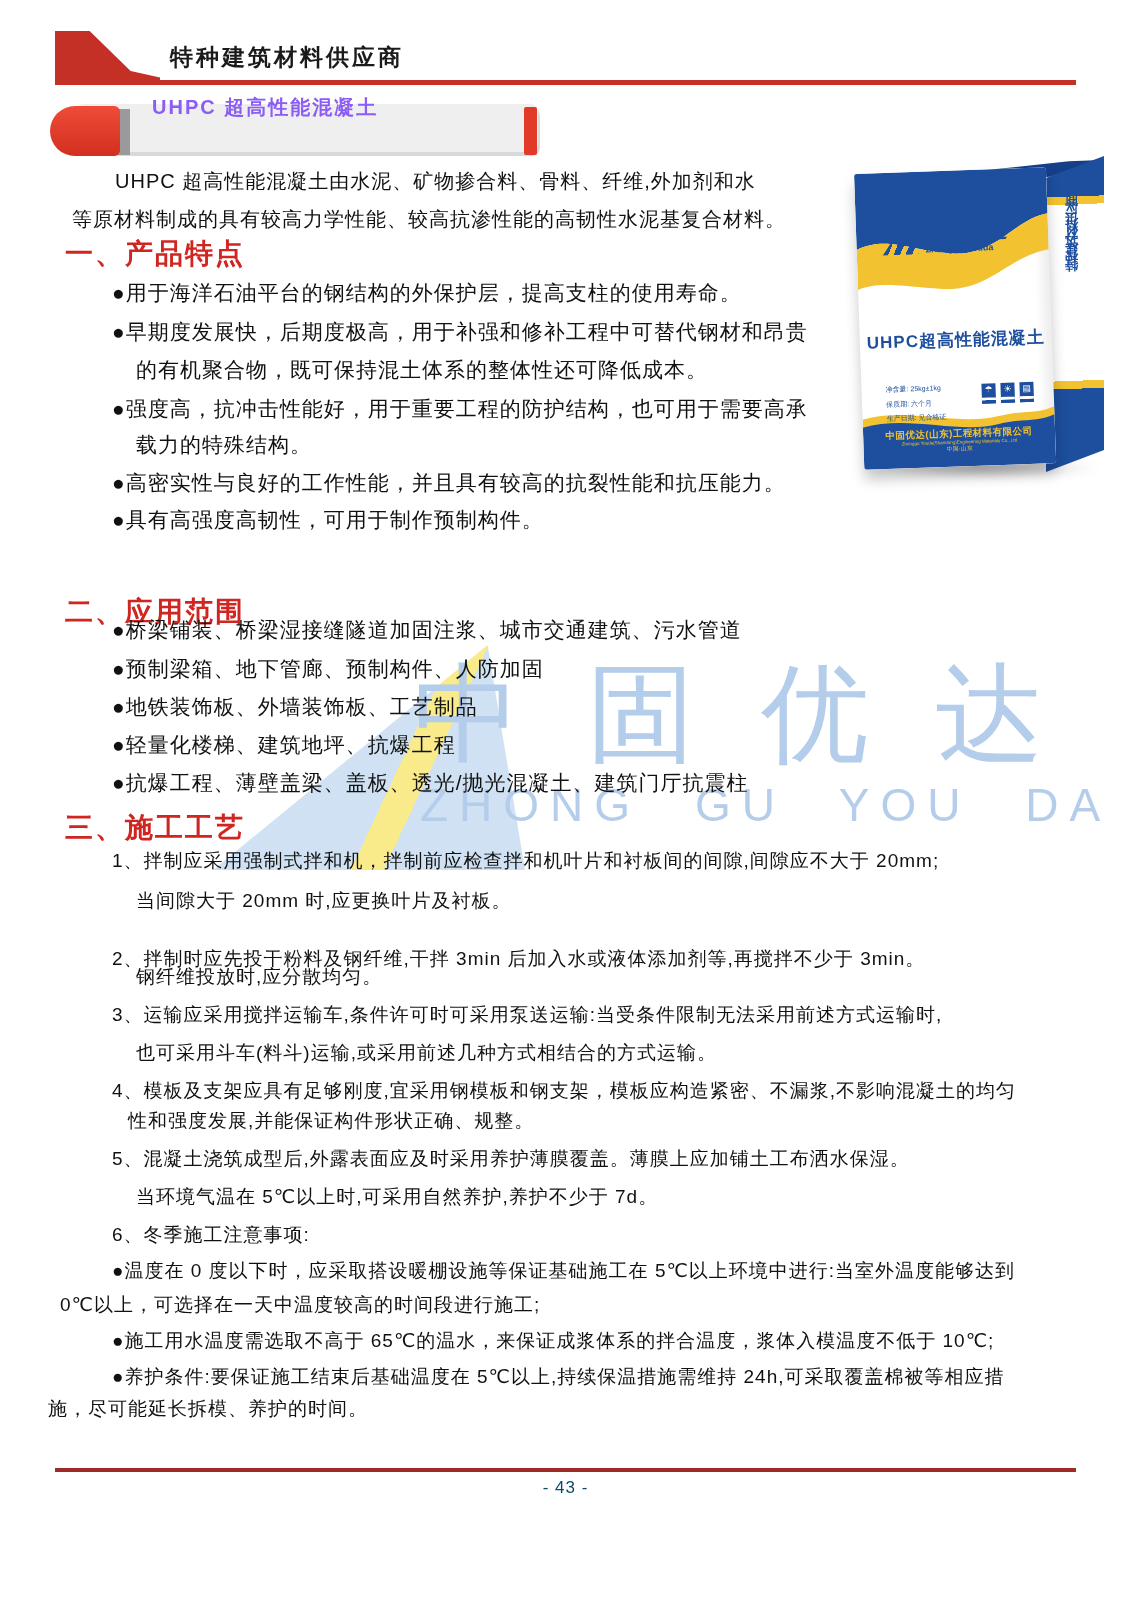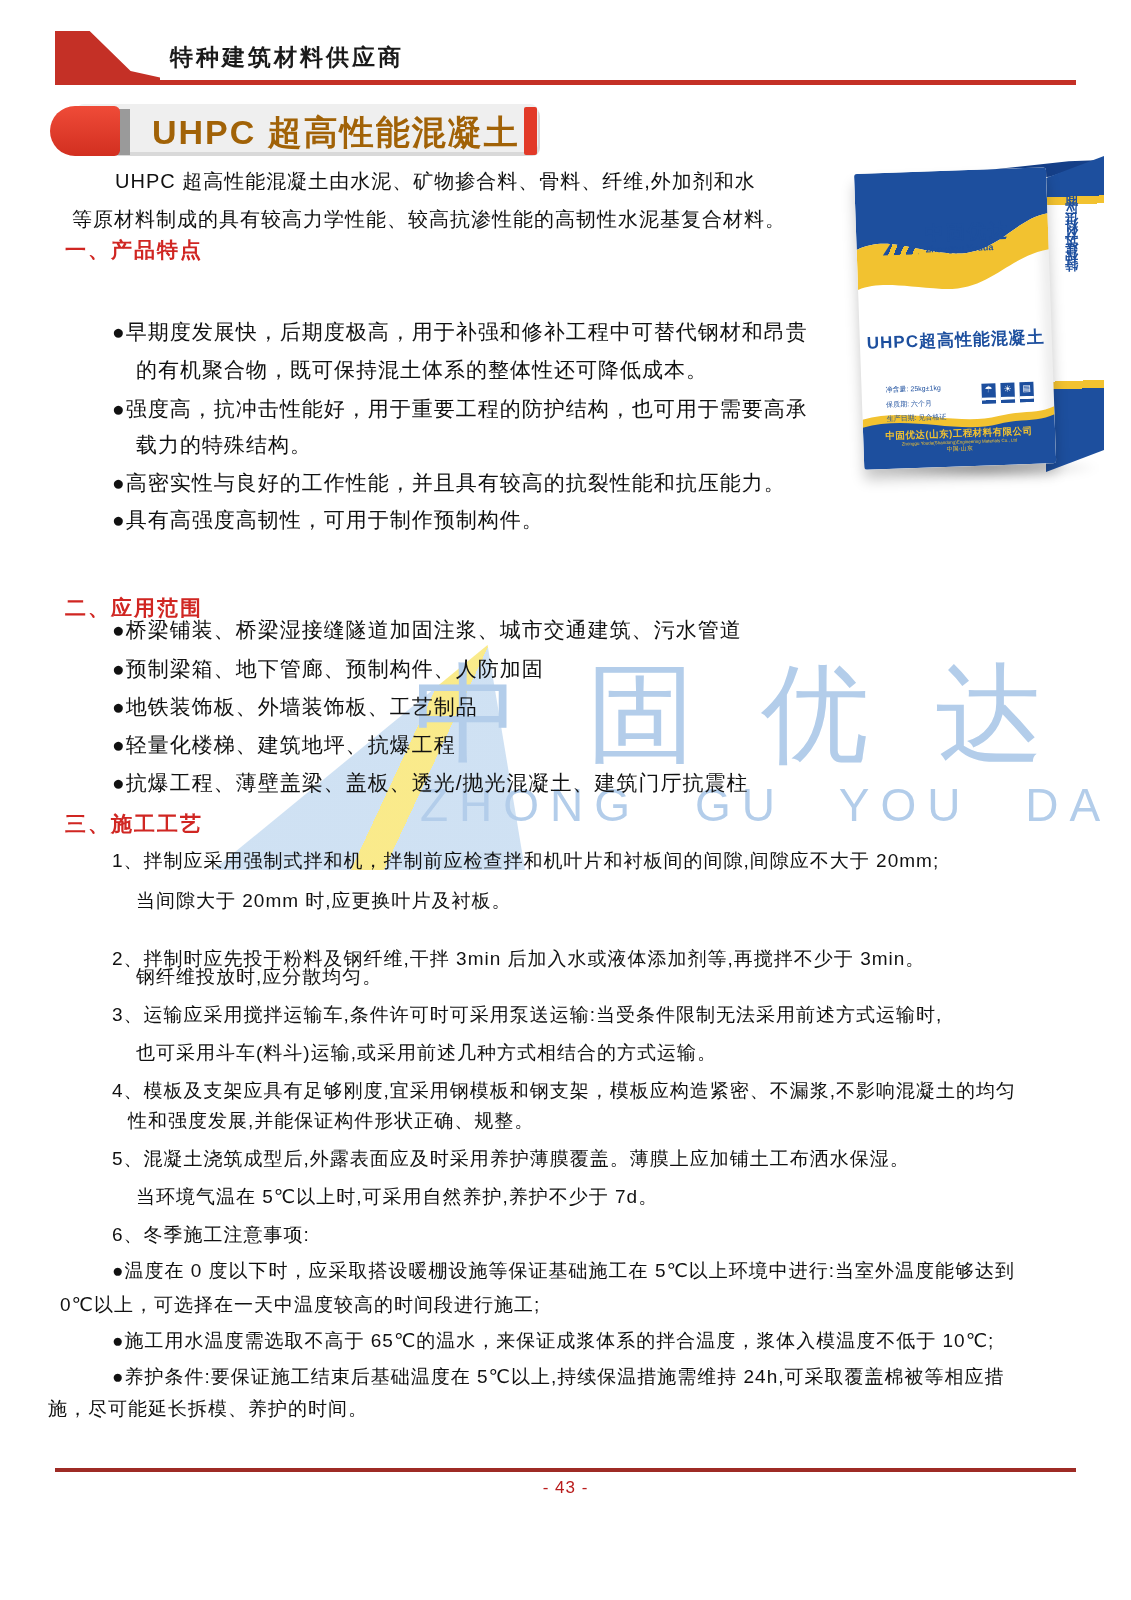--- a/index.html
+++ b/index.html
@@ -3,45 +3,45 @@
 <meta charset="utf-8">
 <style>
   html,body{margin:0;padding:0;background:#ffffff;}
   .page{
     position:relative;width:1131px;height:1600px;background:#ffffff;overflow:hidden;
     font-family:"Liberation Sans","DejaVu Sans",sans-serif;color:#111;
   }
   .t{position:absolute;white-space:nowrap;line-height:1.15;letter-spacing:1px;}
   .s1{font-size:21px;}
   .s3{font-size:19px;}
-  .red-head{font-size:21px;font-weight:bold;color:#d02622;letter-spacing:2px;}
+  .red-head{font-size:28px;font-weight:bold;color:#d02622;letter-spacing:2px;}
   
   .hdr-poly{position:absolute;left:55px;top:31px;width:105px;height:50px;background:#c43026;
     clip-path:polygon(0 0,33% 0,72% 80%,100% 93%,100% 100%,0 100%);}
   .hdr-tagline{left:170px;top:44px;font-size:23px;font-weight:bold;color:#1a1a1a;letter-spacing:3px;}
   .hdr-line{position:absolute;left:55px;top:80px;width:1021px;height:5px;background:#c43026;}
   
   .banner{position:absolute;left:76px;top:104px;width:462px;height:48px;background:#efefef;
     border-radius:8px;box-shadow:2px 4px 0 rgba(0,0,0,0.15);}
   .banner-shadow-tab{position:absolute;left:114px;top:109px;width:16px;height:46px;background:#9a9a9a;}
   .banner-pill{position:absolute;left:50px;top:106px;width:70px;height:50px;
     background:linear-gradient(180deg,#ef4b38,#d22f20);border-radius:26px 6px 6px 26px;}
   .banner-bar{position:absolute;left:524px;top:107px;width:13px;height:48px;background:#e23a28;border-radius:2px;}
-  .banner-title{left:152px;top:113px;font-size:34px;font-weight:bold;color:#a16207;letter-spacing:2px;}
+  .banner-title{left:152px;top:96px;font-size:20px;font-weight:bold;color:#8b5cf6;letter-spacing:2px;}
   
   .intro{font-size:20px;}
   
   .wm-tri{position:absolute;left:213px;top:645px;width:312px;height:225px;opacity:.9;
     background:repeating-linear-gradient(115deg,#cadef2 0 62px,#f9e87e 62px 92px,#cadef2 92px 158px);
     clip-path:polygon(88% 0,100% 100%,0 100%);}
   .wm-cn{left:413px;top:660px;font-size:108px;color:#b3cdea;letter-spacing:66px;line-height:1;}
   .wm-en{left:420px;top:782px;font-size:46px;color:#b3cdea;letter-spacing:11px;word-spacing:30px;line-height:1;}
   
   .ft-line{position:absolute;left:55px;top:1468px;width:1021px;height:4px;background:#9e2b25;}
-  .ft-num{left:0;top:1478px;width:1131px;text-align:center;font-size:17px;color:#b91c1c;white-space:nowrap;}
+  .ft-num{left:0;top:1478px;width:1131px;text-align:center;font-size:17px;color:#0c4a6e;white-space:nowrap;}
   
   .bag{position:absolute;left:842px;top:134px;width:289px;height:344px;z-index:3;}
   .bag-topface{position:absolute;left:22px;top:26px;width:238px;height:32px;background:#153f88;
     clip-path:polygon(0 72%,10% 100%,78% 52%,100% 0,86% 4%);}
   .bag-front{position:absolute;left:12px;top:40px;width:192px;height:296px;background:#ffffff;
     border-radius:3px;transform:rotate(-2deg);transform-origin:top left;
     box-shadow:0 10px 14px rgba(0,0,0,.22), inset -8px 0 10px rgba(0,0,0,.07);overflow:hidden;}
   .bag-front svg{position:absolute;inset:0;}
   .bag-logo{position:absolute;left:26px;top:52px;display:flex;align-items:center;gap:7px;}
   .logo-tri{width:36px;height:30px;background:repeating-linear-gradient(115deg,#1d4f9e 0 6px,rgba(0,0,0,0) 6px 11px);
@@ -86,20 +86,21 @@
   <div class="banner"></div>
   <div class="banner-shadow-tab"></div>
   <div class="banner-pill"></div>
   <div class="banner-bar"></div>
   <div class="t banner-title z1">UHPC 超高性能混凝土</div>
 
   <div class="t intro z1" style="left:115px;top:170px;">UHPC 超高性能混凝土由水泥、矿物掺合料、骨料、纤维,外加剂和水</div>
   <div class="t intro z1" style="left:72px;top:208px;">等原材料制成的具有较高力学性能、较高抗渗性能的高韧性水泥基复合材料。</div>
 
   <div class="t red-head z1" style="left:65px;top:238px;">一、产品特点</div>
+  <div class="t s1 z1" style="left:112px;top:281px;">●用于海洋石油平台的钢结构的外保护层，提高支柱的使用寿命。</div>
   <div class="t s1 z1" style="left:136px;top:358px;">的有机聚合物，既可保持混土体系的整体性还可降低成本。</div>
   <div class="t s1 z1" style="left:112px;top:320px;">●早期度发展快，后期度极高，用于补强和修补工程中可替代钢材和昂贵</div>
   <div class="t s1 z1" style="left:112px;top:397px;">●强度高，抗冲击性能好，用于重要工程的防护结构，也可用于需要高承</div>
   <div class="t s1 z1" style="left:136px;top:433px;">载力的特殊结构。</div>
   <div class="t s1 z1" style="left:112px;top:471px;">●高密实性与良好的工作性能，并且具有较高的抗裂性能和抗压能力。</div>
   <div class="t s1 z1" style="left:112px;top:508px;">●具有高强度高韧性，可用于制作预制构件。</div>
 
   <div class="t red-head z1" style="left:65px;top:580px;margin-top:16px;">二、应用范围</div>
   <div class="t s1 z1" style="left:112px;top:618px;">●桥梁铺装、桥梁湿接缝隧道加固注浆、城市交通建筑、污水管道</div>
   <div class="t s1 z1" style="left:112px;top:657px;">●预制梁箱、地下管廊、预制构件、人防加固</div>

